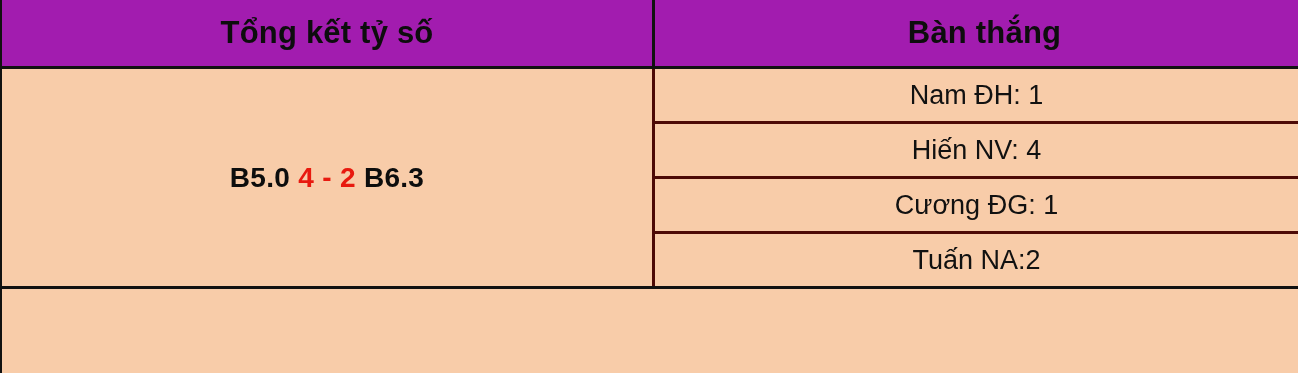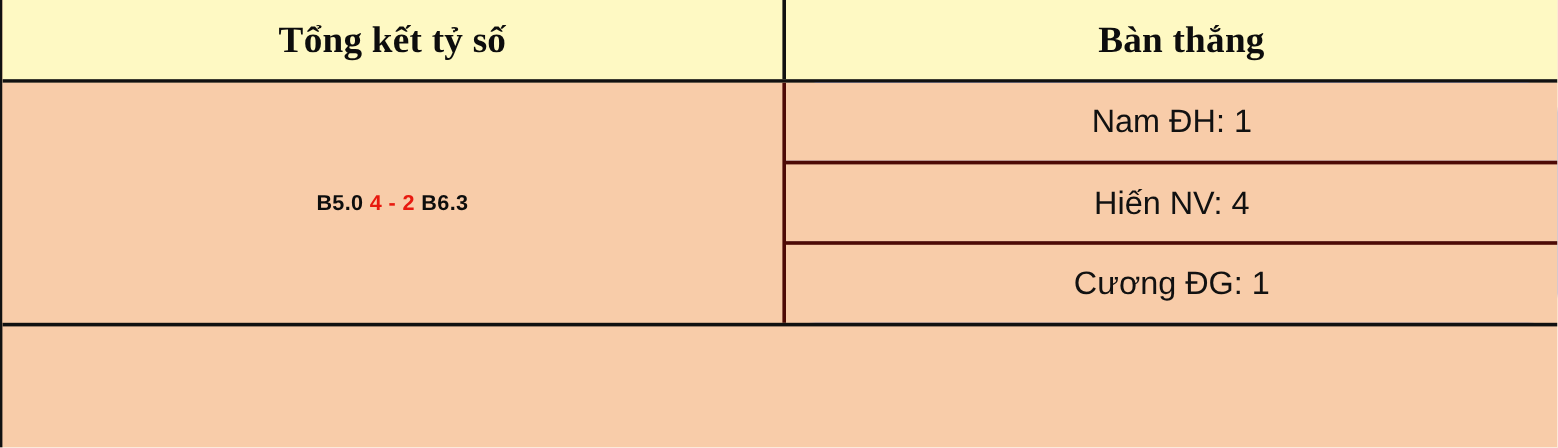--- a/index.html
+++ b/index.html
@@ -20,23 +20,22 @@
     background: #f8cca9;
     border-left: 2px solid #111111;
     overflow: hidden;
   }
 
   
   .header-row {
     display: flex;
     height: 66px;
     flex: 0 0 66px;
-    background: #fef9c3;
+    background: #a21caf;
     border-bottom: 3px solid #111111;
-    font-family: Liberation Serif, serif;
   }
   .header-cell {
     display: flex;
     align-items: center;
     justify-content: center;
     font-weight: bold;
     font-size: 31px;
     color: #0d0d0d;
     letter-spacing: 0.2px;
     box-sizing: border-box;
@@ -73,21 +72,21 @@
     flex: 0 0 653px;
     box-sizing: border-box;
     border-right: 3px solid #4d0a06;
     display: flex;
     align-items: center;
     justify-content: center;
     background: #f8cca9;
   }
   .score-line {
     font-weight: bold;
-    font-size: 18px;
+    font-size: 28px;
     color: #0d0d0d;
     white-space: nowrap;
     letter-spacing: 0.3px;
   }
   .score-line .goals {
     color: #e8190f;
   }
 
   .scorers-cell {
     flex: 1 1 auto;
@@ -126,20 +125,21 @@
     <div class="match-group">
       <div class="score-cell">
         <div class="score-line">
           <span>B5.0</span><span>&nbsp;</span><span class="goals">4</span><span class="goals">&nbsp;</span><span class="goals">-</span><span class="goals">&nbsp;</span><span class="goals">2</span><span>&nbsp;</span><span>B6.3</span>
         </div>
       </div>
       <div class="scorers-cell">
         <div class="scorer-row">Nam ĐH: 1</div>
         <div class="scorer-row">Hiến NV: 4</div>
         <div class="scorer-row">Cương ĐG: 1</div>
+        <div class="scorer-row">Tuấn NA:2</div>
       </div>
     </div>
 
     <div class="match-group">
     </div>
 
   </div>
 </div>
 
 </body></html>

